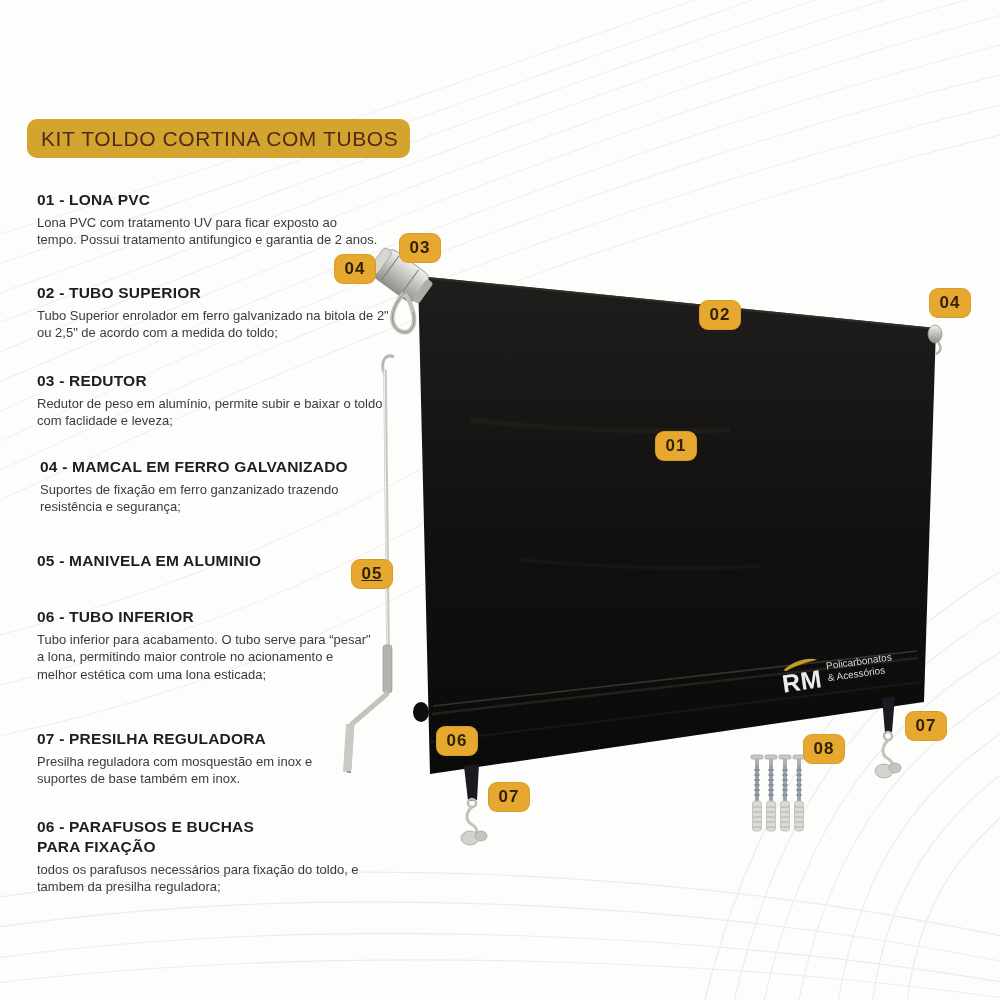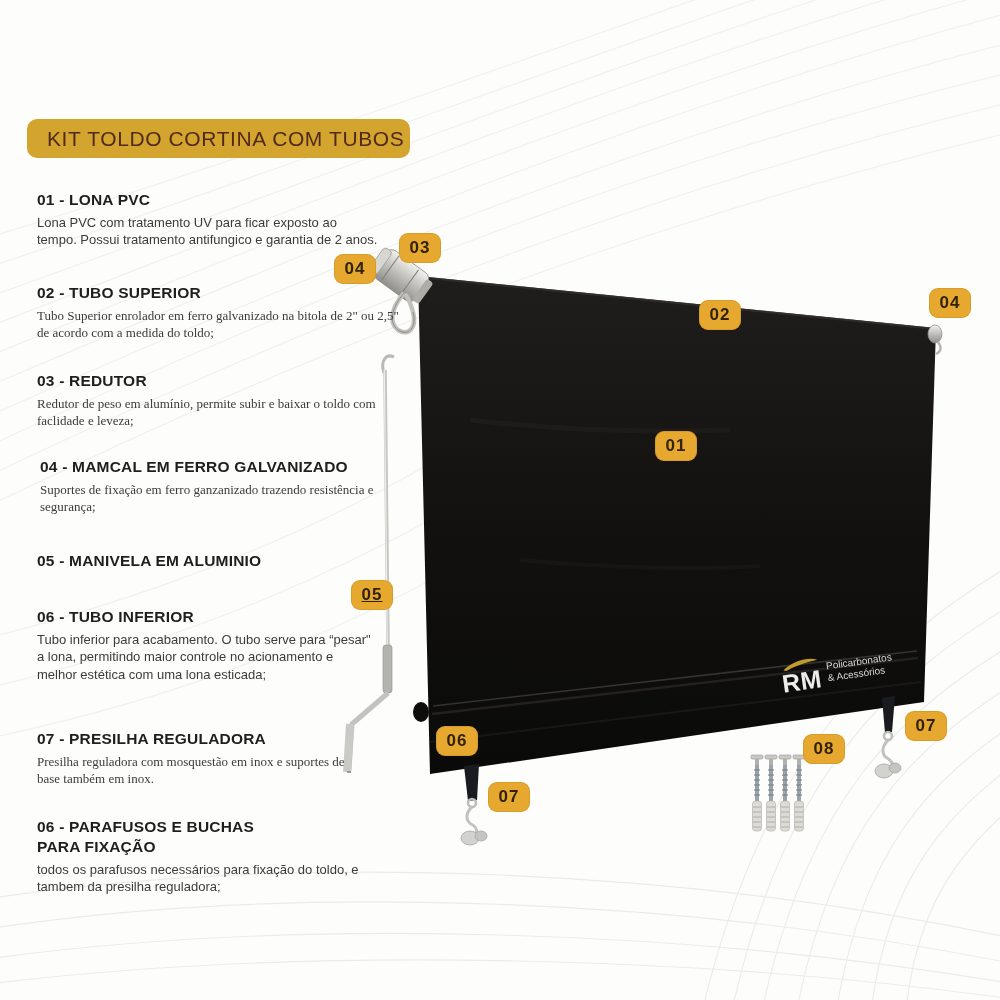--- a/index.html
+++ b/index.html
@@ -6,31 +6,31 @@
   body{font-family:"Liberation Sans", sans-serif; background:#ffffff;}
   #canvas{position:relative;width:1000px;height:1000px;background:#fdfdfc;overflow:hidden;}
 
   svg.bg{position:absolute;left:0;top:0;z-index:0;}
   svg.product{position:absolute;left:0;top:0;z-index:1;}
 
   
   .title-banner{
     position:absolute;left:27px;top:119px;width:383px;height:39px;z-index:2;
     background:#d3a52e;border-radius:10px;display:flex;align-items:center;
-    padding-left:20px;box-sizing:border-box;
+    padding-left:14px;box-sizing:border-box;
   }
   .title-banner span{
     font-size:21px;color:#512a1c;letter-spacing:.6px;font-weight:500;white-space:nowrap;
   }
 
   
   .section{position:absolute;left:37px;z-index:2;}
   .section-heading{font-size:15.5px;font-weight:bold;color:#1e1e1e;letter-spacing:.2px;line-height:20px;}
   .section-body{font-size:13px;color:#3b3b3b;line-height:1.33;margin-top:4px;}
-  .gap-lg .section-body{font-family:Liberation Serif, serif;}
+  .gap-lg .section-body{}
   .s01{top:190px;width:342px;}
   .s02{top:283px;width:368px;}
   .s03{top:371px;width:352px;}
   .s04{top:457px;left:40px;width:348px;}
   .s05{top:551px;width:362px;}
   .s06{top:607px;width:338px;}
   .s07{top:729px;width:322px;}
   .s08{top:817px;width:372px;}
 
   
@@ -38,21 +38,21 @@
     position:absolute;z-index:3;width:42px;height:30px;border-radius:9px;
     background:#e7a82f;color:#31220a;font-size:17px;font-weight:bold;letter-spacing:1px;
     display:flex;align-items:center;justify-content:center;
     box-shadow:0 0 0 1px rgba(120,85,10,.15) inset;
   }
   .m03{left:399px;top:233px;}
   .m04L{left:334px;top:254px;}
   .m02{left:699px;top:300px;}
   .m04R{left:929px;top:288px;}
   .m01{left:655px;top:431px;}
-  .m05{left:351px;top:580px;text-decoration:underline;}
+  .m05{left:351px;top:559px;text-decoration:underline;}
   .m06{left:436px;top:686px;margin-top:40px;}
   .m07L{left:488px;top:782px;}
   .m07R{left:905px;top:711px;}
   .m08{left:803px;top:734px;}
 
   
   .rm-logo{
     position:absolute;left:781px;top:653px;z-index:2;transform:rotate(-8deg);
     display:flex;align-items:center;gap:6px;color:#e6e6e4;
   }

